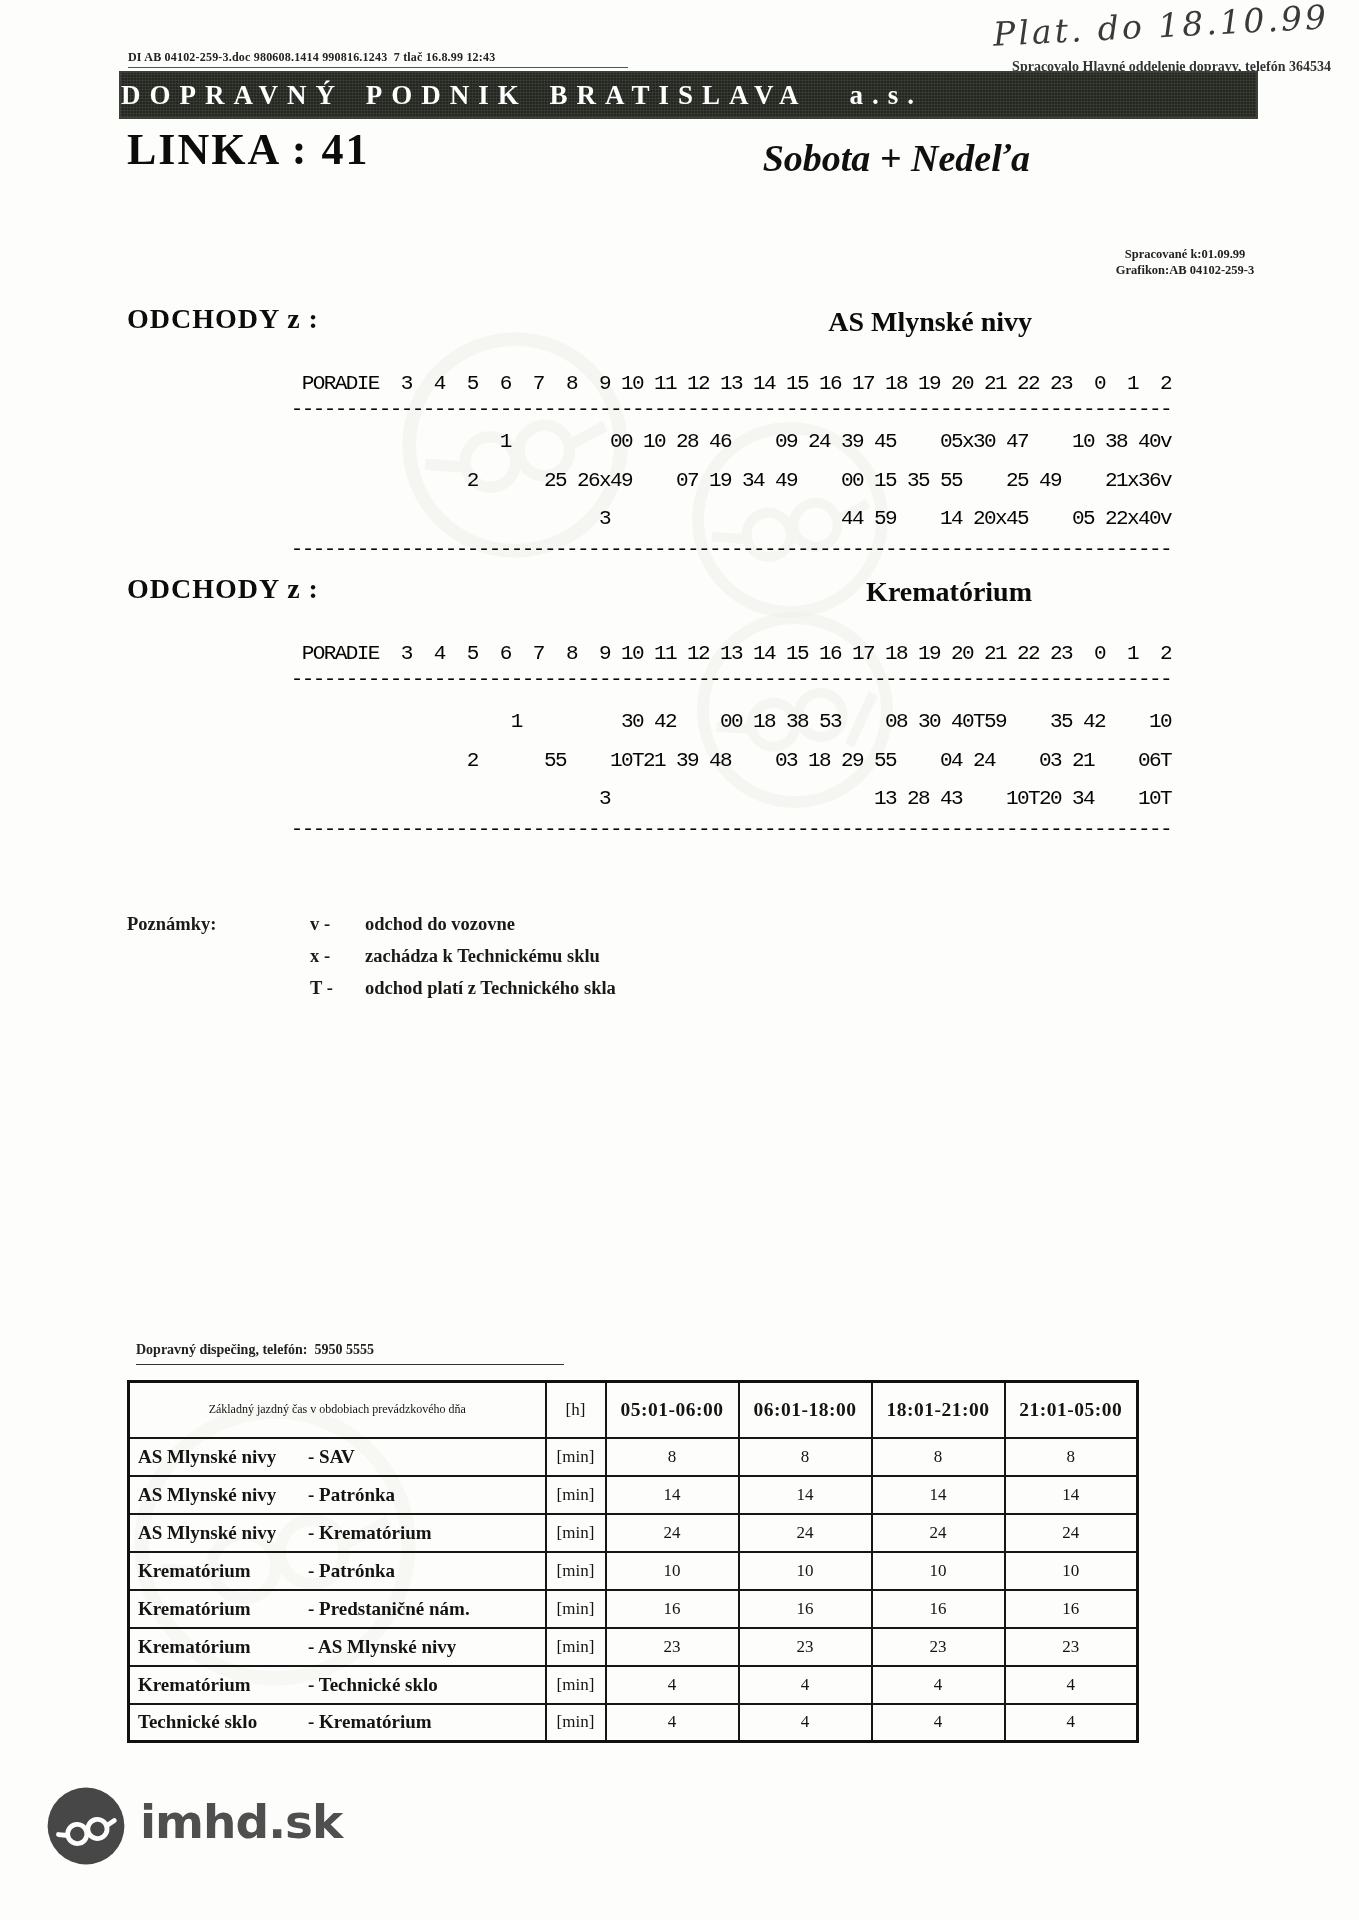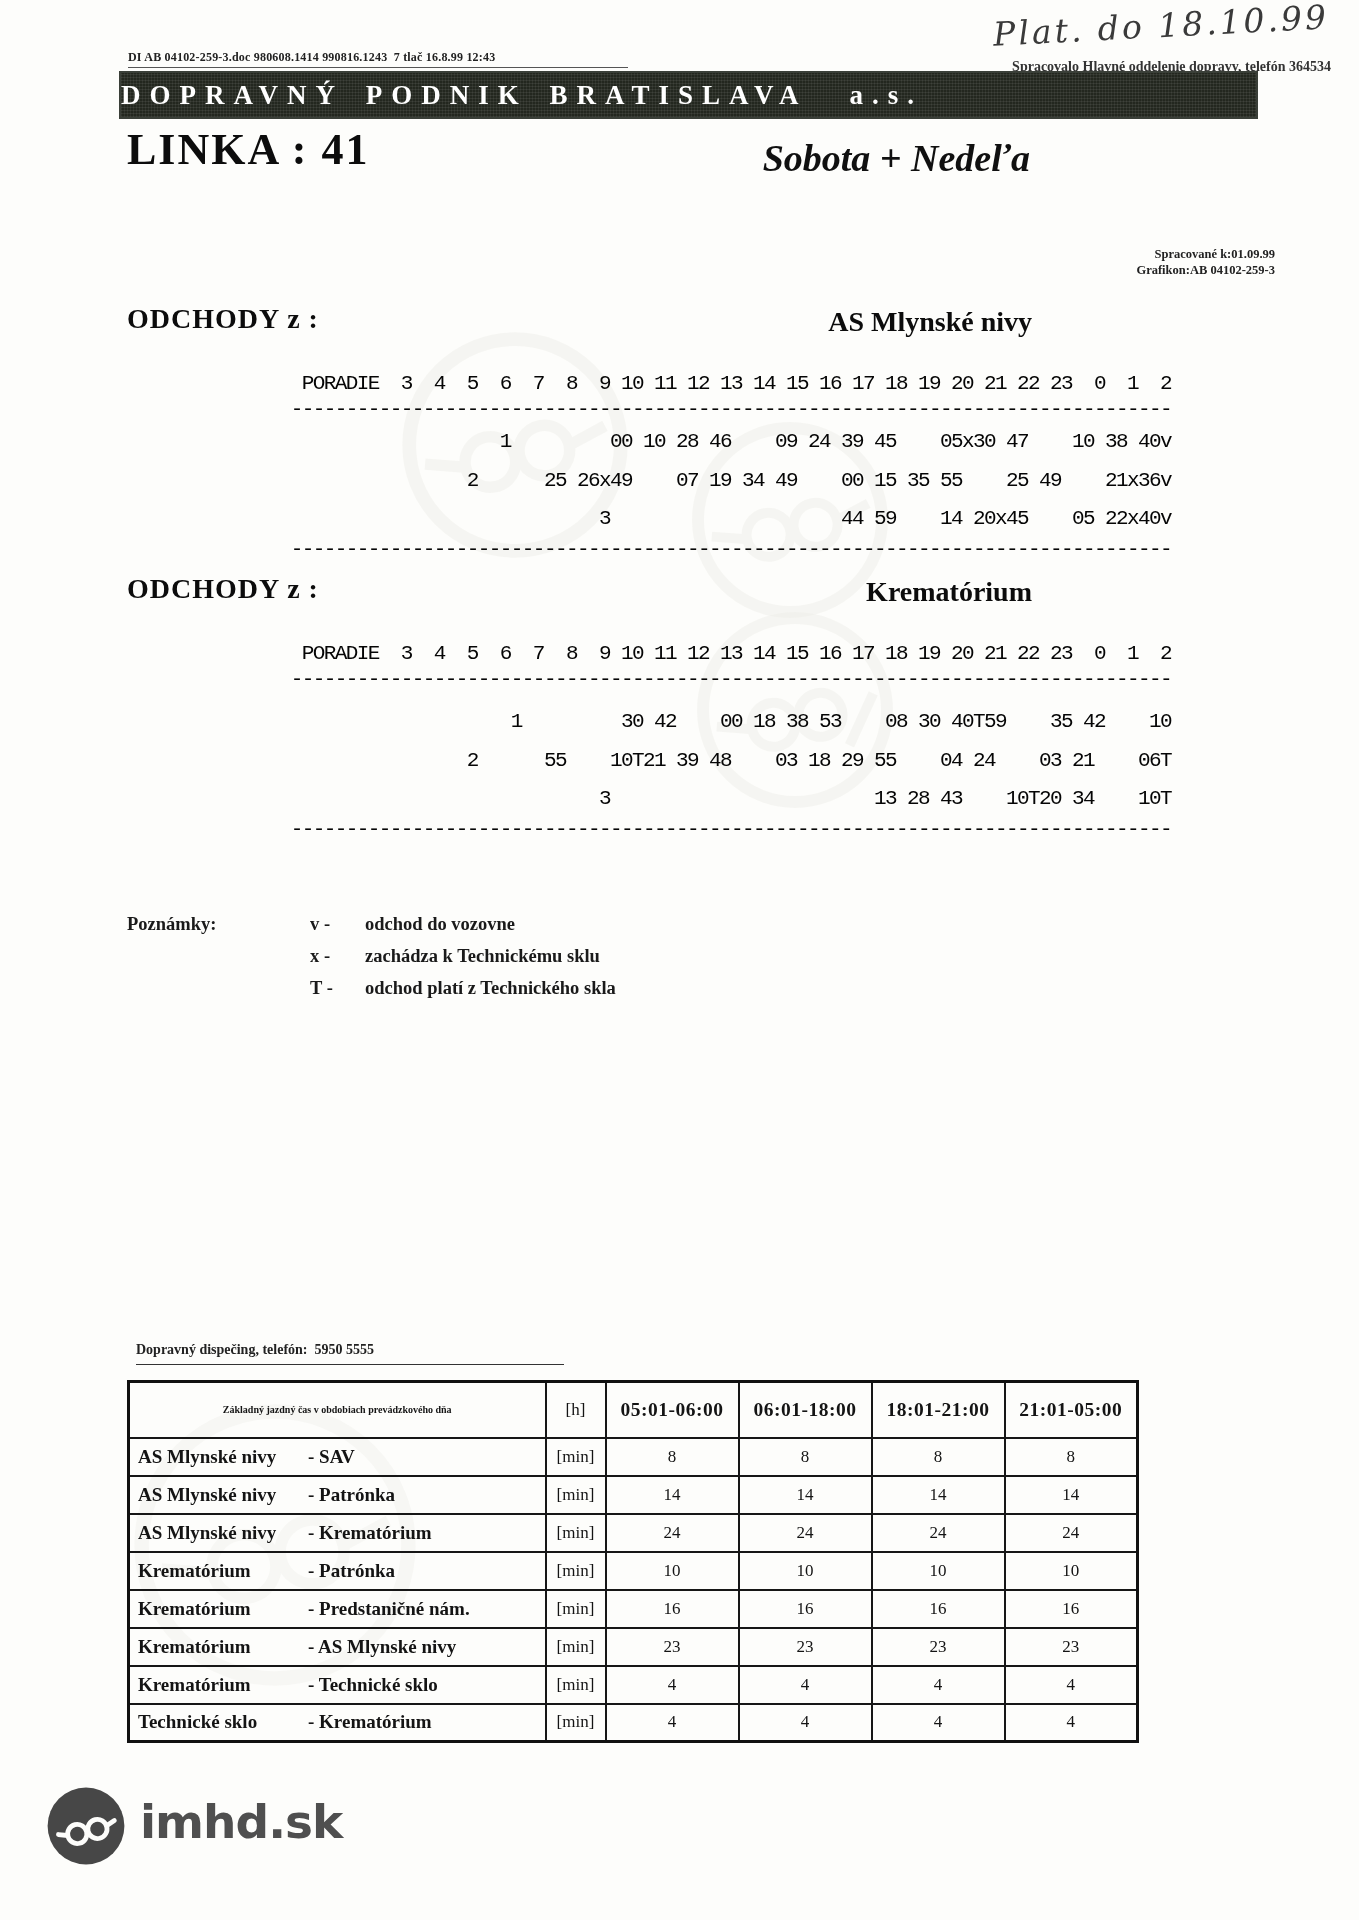--- a/index.html
+++ b/index.html
@@ -35,21 +35,21 @@
     display:flex; align-items:center; justify-content:flex-start;
   }
   .banner-title{
     color:#fff; font-weight:bold; font-size:27px; letter-spacing:9px;
     word-spacing:6px; white-space:pre; line-height:1;
   }
   
   .linka{left:127px; top:124px; font-size:44px; font-weight:bold; letter-spacing:2px; color:#0c0c0c; white-space:pre;}
   .days{right:329px; top:136px; font-size:38px; font-weight:bold; font-style:italic; color:#101010; white-space:pre;}
   .spracovane{left:1095px; top:246px; width:180px; font-size:12.5px; font-weight:bold; color:#222;}
-  .spracovane .srow{display:flex; justify-content:flex-end; white-space:pre; line-height:16px;}
+  .spracovane .srow{display:flex; justify-content:center; white-space:pre; line-height:16px;}
   
   .sec-head{font-size:28px; font-weight:bold; color:#0c0c0c; letter-spacing:1px; white-space:pre;}
   .stop-name{font-size:28px; font-weight:bold; color:#0c0c0c; white-space:pre;}
   
   .tt{left:127px; width:1050px;}
   .tt pre{
     margin:6px; font-family:"Liberation Mono","DejaVu Sans Mono",monospace;
     font-size:21px; letter-spacing:-1.6px; color:#050505; white-space:pre;text-align:right;
   }
   .tt .tt-head{line-height:24px;}
@@ -73,21 +73,21 @@
   }
   table.travel td, table.travel th{
     border:2px solid #161616; padding:0 8px; text-align:center; color:#141414;
     font-family:"Liberation Serif", serif;
   }
   table.travel{border:3px solid #111;}
   .col-route{width:417px;} .col-unit{width:60px;}
   .col-p{width:133px;}
   tr.thead{height:56px;}
   tr.trow{height:38px;}
-  .route-header{font-size:10px; font-weight:bold;}
+  .route-header{font-size:12px; font-weight:normal;}
   .unit-h{font-size:17px;}
   .period-h{font-size:19.5px; font-weight:600; letter-spacing:.5px;}
   .route-cell{text-align:left !important;}
   .route-cell .rc{display:flex; font-size:19px; font-weight:bold; white-space:pre;}
   .route-cell .route-from{width:170px;}
   .unit-cell{font-size:17px;}
   .val-cell{font-size:17px;}
   
   .wm{position:absolute; z-index:0; opacity:.5;}
   

